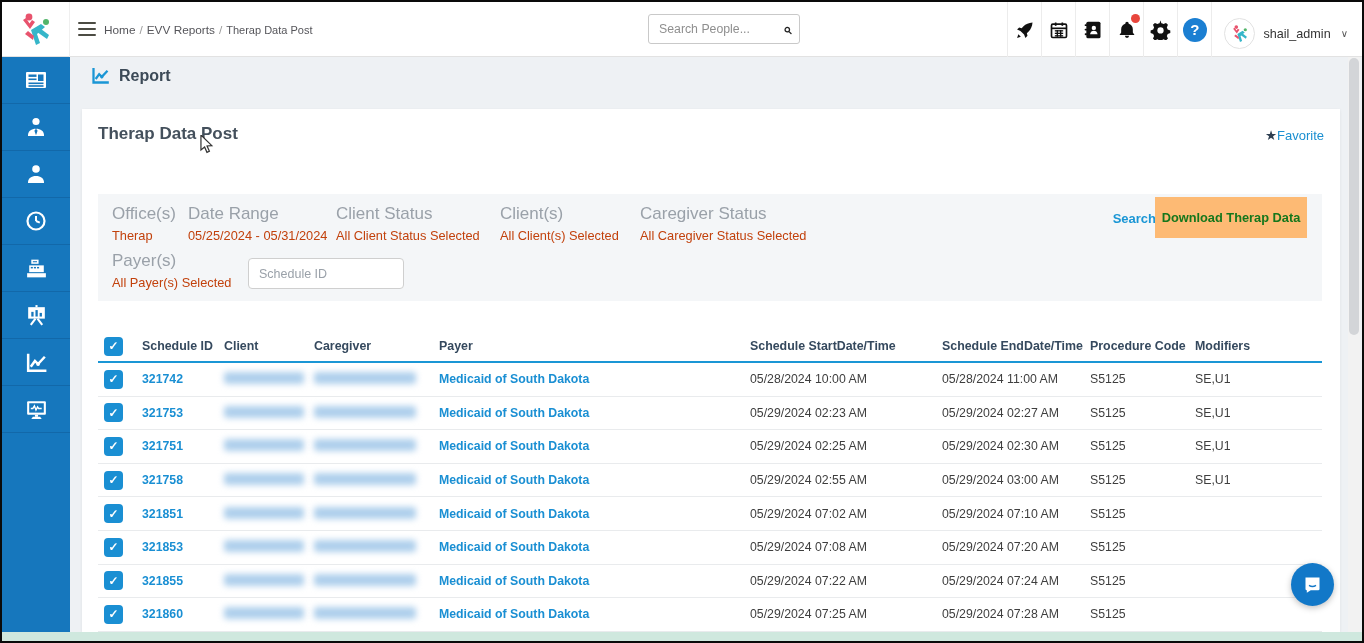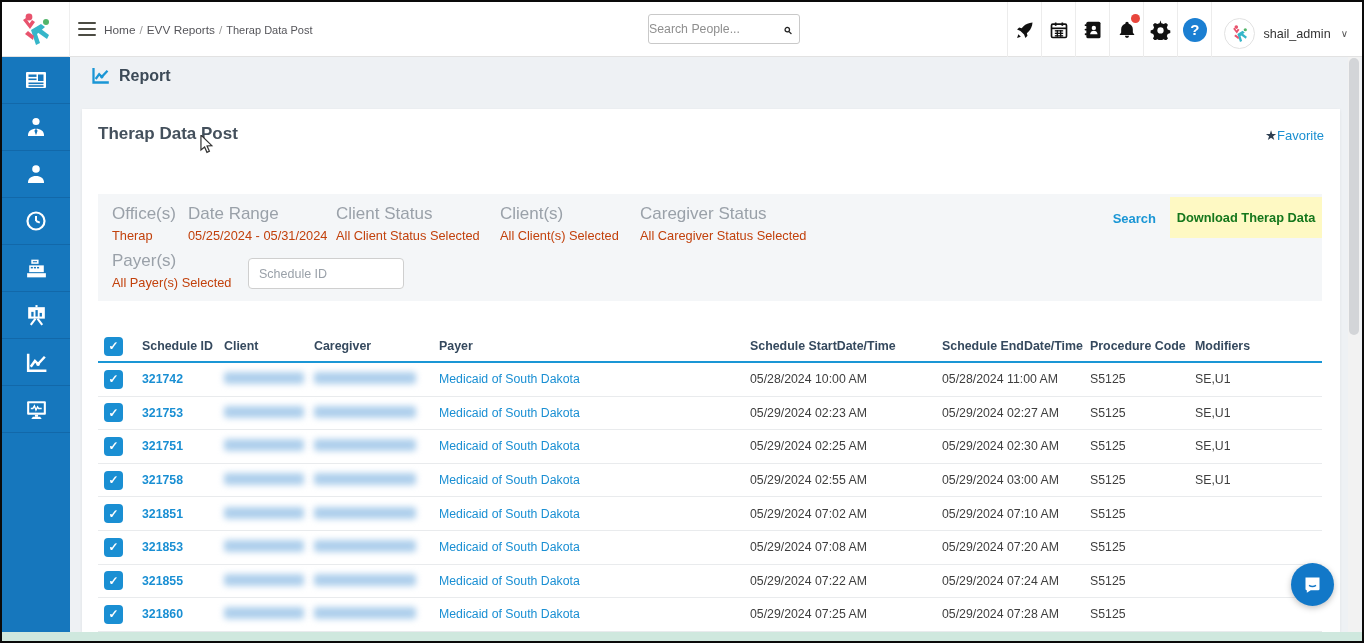--- a/index.html
+++ b/index.html
@@ -7,21 +7,21 @@
   body { font-family:"Liberation Sans", sans-serif; }
   #frame { position:relative; width:1364px; height:643px; border:2px solid #0a0a0a; background:#eef1f4; overflow:hidden; }
 
   
   .topbar { position:absolute; top:0; left:0; right:0; height:55px; background:#fff; border-bottom:1px solid #e2e2e2; z-index:6; }
   .logo-box { position:absolute; left:0; top:0; width:68px; height:55px; display:flex; align-items:center; justify-content:center; border-right:1px solid #efefef; }
   .hamburger { position:absolute; left:76px; top:20px; width:18px; height:14px; display:flex; flex-direction:column; justify-content:space-between; cursor:pointer; }
   .hamburger span { display:block; height:2.4px; background:#4c4c44; border-radius:1px; }
   .breadcrumb { position:absolute; left:102px; top:21px; font-size:11.8px; color:#55555a; white-space:nowrap; }
   .breadcrumb .sep { color:#9a9a9a; margin:0 4px; }
-  .searchbox { position:absolute; left:646px; top:12px; width:152px; height:30px; border:1px solid #c9c9c9; border-radius:3px; background:#fff; display:flex; align-items:center; padding:0 8px 0 0; }
+  .searchbox { position:absolute; left:646px; top:12px; width:152px; height:30px; border:1px solid #c9c9c9; border-radius:3px; background:#fff; display:flex; align-items:center; padding:0 8px 0 10px; }
   .searchbox input { border:none; outline:none; flex:1; min-width:0; font-size:12.3px; color:#444; font-family:"Liberation Sans",sans-serif; }
   .searchbox input::placeholder { color:#8f8f8f; }
   .search-glyph { font-size:15px; color:#222; font-weight:bold; transform:scaleX(-1); }
   .top-icons { position:absolute; right:8px; top:0; height:55px; display:flex; align-items:center; }
   .ticon { width:34px; height:55px; display:flex; align-items:center; justify-content:center; border-left:1px solid #ececec; position:relative; cursor:pointer; }
   .ticon svg { display:block; }
   .badge-dot { position:absolute; top:12px; right:3px; width:9px; height:9px; border-radius:50%; background:#e8453c; }
   .help-circle { width:24px; height:24px; border-radius:50%; background:#1b7fd2; color:#fff; font-weight:bold; font-size:15px; display:flex; align-items:center; justify-content:center; }
   .user-chip { height:55px; display:flex; align-items:center; gap:8px; padding:8px 6px 0 12px; border-left:1px solid #ececec; cursor:pointer; }
   .avatar { width:31px; height:31px; border-radius:50%; border:1px solid #e2e2e2; display:flex; align-items:center; justify-content:center; background:#fff; }
@@ -47,31 +47,31 @@
   .filter-panel { position:absolute; left:16px; right:18px; top:85px; height:107px; background:#f4f6f8; }
   .filters-row1 { position:absolute; left:14px; top:10px; display:flex; }
   .ffield { margin-right:0; }
   .ffield .flabel { font-size:17px; color:#9aa1a9; }
   .ffield .fvalue { font-size:12.8px; font-weight:normal; color:#c2410c; margin-top:4px; cursor:pointer; white-space:nowrap; }
   .w1{width:76px}.w2{width:148px}.w3{width:164px}.w4{width:140px}.w5{width:198px}.w6{width:180px}
   .payer-field { position:absolute; left:14px; top:57px; }
   .schedule-input { position:absolute; left:150px; top:64px; width:156px; height:31px; border:1px solid #cfcfcf; border-radius:4px; background:#fff; font-size:12.5px; color:#444; padding:0 10px; outline:none; font-family:"Liberation Sans",sans-serif; }
   .schedule-input::placeholder { color:#9aa1a9; }
   .search-link { position:absolute; right:166px; top:17px; font-size:13px; font-weight:bold; color:#1a96d5; cursor:pointer; }
-  .download-btn { position:absolute; right:0; top:3px; width:152px; height:41px; background:#fef9c3; border:none; color:#15771c; font-weight:bold; font-size:12.8px; cursor:pointer; font-family:"Liberation Sans",sans-serif; }
+  .download-btn { position:absolute; right:15px; top:3px; width:152px; height:41px; background:#fdba74; border:none; color:#15771c; font-weight:bold; font-size:12.8px; cursor:pointer; font-family:"Liberation Sans",sans-serif; }
 
   
   .grid-cols { display:grid; grid-template-columns:44px 82px 90px 125px 311px 192px 148px 105px 1fr; align-items:center; }
   .thead { position:absolute; left:16px; right:18px; top:222px; height:32px; border-bottom:2px solid #1a96d5; }
   .thead .hcell { font-size:12.4px; font-weight:bold; color:#35495e; white-space:nowrap; }
   .rows { position:absolute; left:16px; right:18px; top:254px; bottom:0; overflow:hidden; }
   .trow { height:33.6px; border-bottom:1px solid #e9ebed; }
   .cell { font-size:12.3px; color:#3e3e3e; white-space:nowrap; }
   .cell.id { color:#1a8fd3; font-weight:bold; cursor:pointer; }
-  .cell.payer { color:#1a8fd3; font-weight:normal; cursor:pointer; }
+  .cell.payer { color:#1a8fd3; font-weight:bold; cursor:pointer; }
   .checkbox { width:19px; height:19px; border-radius:4px; background:#1a8fd3; color:#fff; display:flex; align-items:center; justify-content:center; font-size:12px; font-weight:bold; margin-left:6px; cursor:pointer; }
   .redacted { display:inline-block; height:12px; border-radius:3px; background:#aecfec; filter:blur(3px); cursor:pointer; }
   .redacted.client { width:80px; }
   .redacted.caregiver { width:102px; }
 
   
   .scrollbar { position:absolute; right:2px; top:0; width:12px; bottom:0; background:#f2f2f2; }
   .scroll-thumb { position:absolute; top:1px; left:1px; width:10px; height:277px; background:#d3d5d8; border-radius:5px; cursor:pointer; }
   .chat-fab { position:absolute; right:28px; bottom:26px; width:43px; height:43px; border-radius:50%; background:#1278c8; display:flex; align-items:center; justify-content:center; box-shadow:0 2px 6px rgba(0,0,0,.25); cursor:pointer; }
   .bottom-strip { position:absolute; left:0; right:0; bottom:0; height:9px; background:#cfe8de; z-index:10; }

